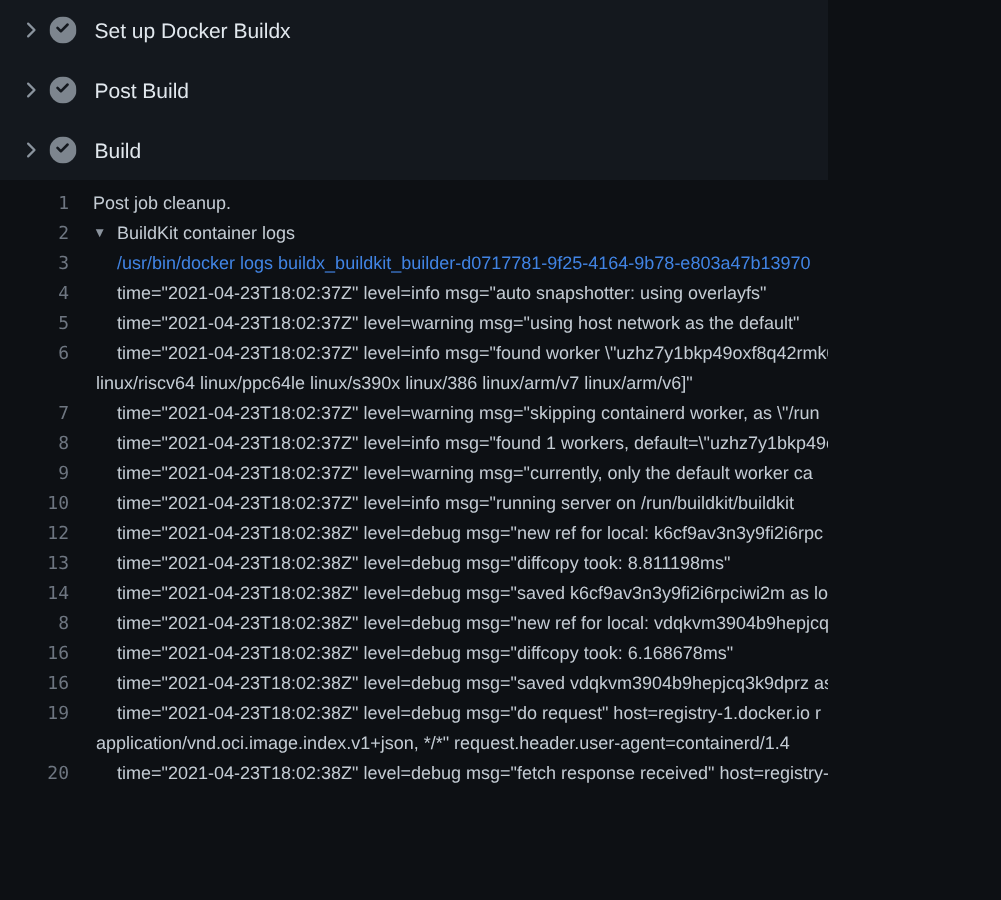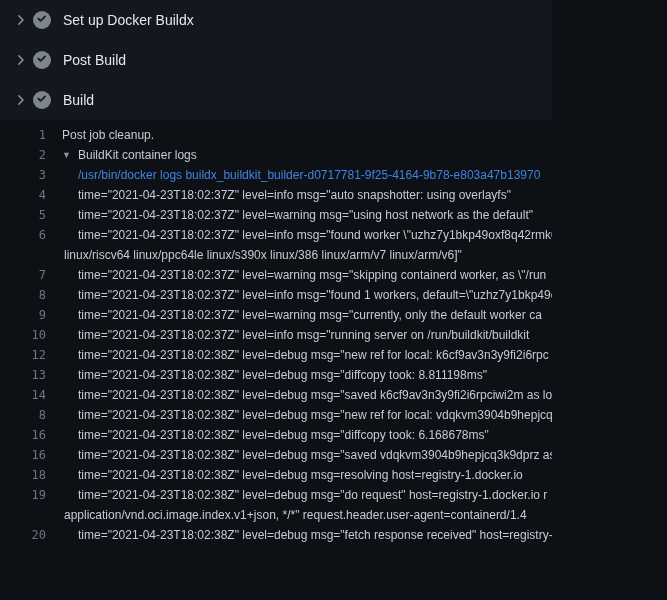--- a/index.html
+++ b/index.html
@@ -184,24 +184,20 @@
   <div class="row detail">
     <span class="ln">16</span>
     <pre class="txt">time="2021-04-23T18:02:38Z" level=debug msg="diffcopy took: 6.168678ms"</pre>
   </div>
 
   <div class="row detail">
     <span class="ln">16</span>
     <pre class="txt">time="2021-04-23T18:02:38Z" level=debug msg="saved vdqkvm3904b9hepjcq3k9dprz as loca</pre>
   </div>
 
-  <div class="row detail">
-    <span class="ln">18</span>
-    <pre class="txt">time="2021-04-23T18:02:38Z" level=debug msg=resolving host=registry-1.docker.io</pre>
-  </div>
 
   <div class="row detail">
     <span class="ln">19</span>
     <pre class="txt">time="2021-04-23T18:02:38Z" level=debug msg="do request" host=registry-1.docker.io r</pre>
   </div>
 
   <div class="row wrap">
     <span class="ln"></span>
     <pre class="txt">application/vnd.oci.image.index.v1+json, */*" request.header.user-agent=containerd/1.4</pre>
   </div>

